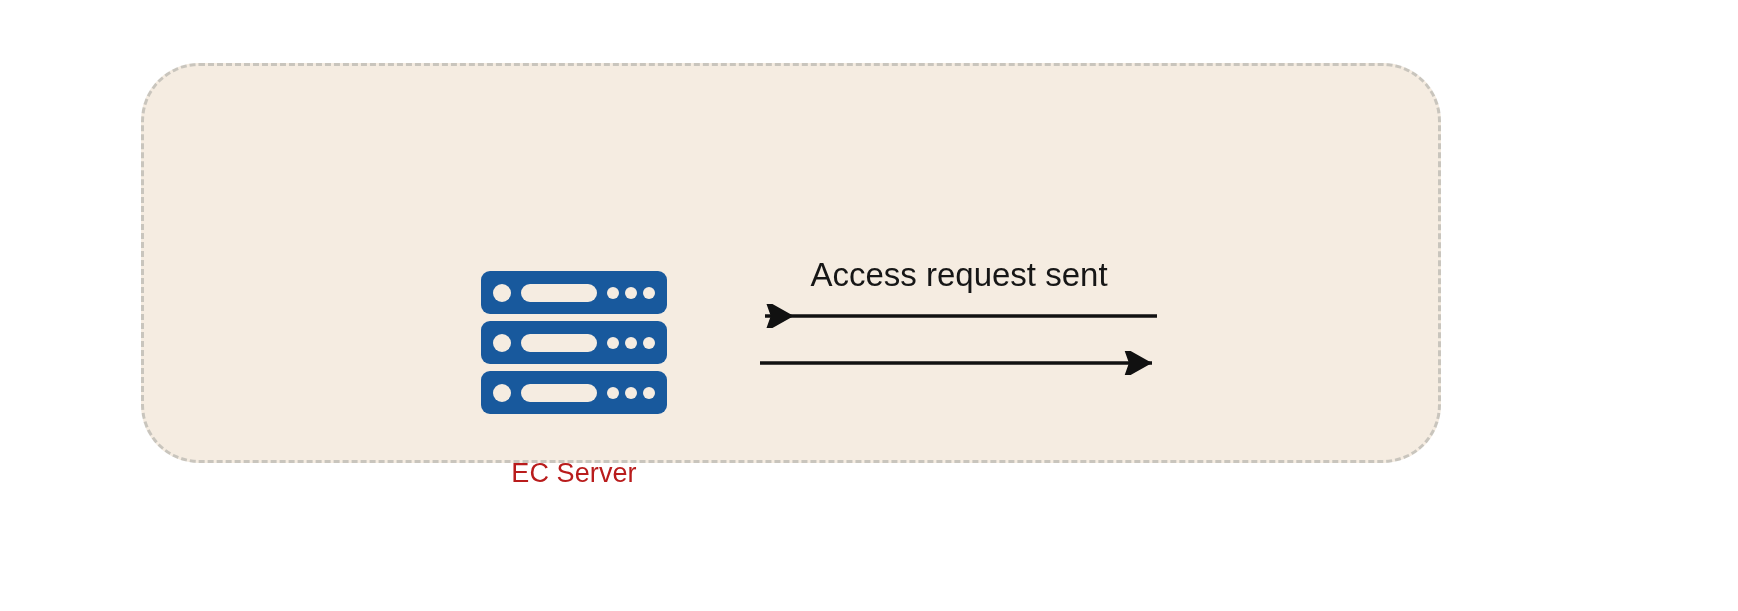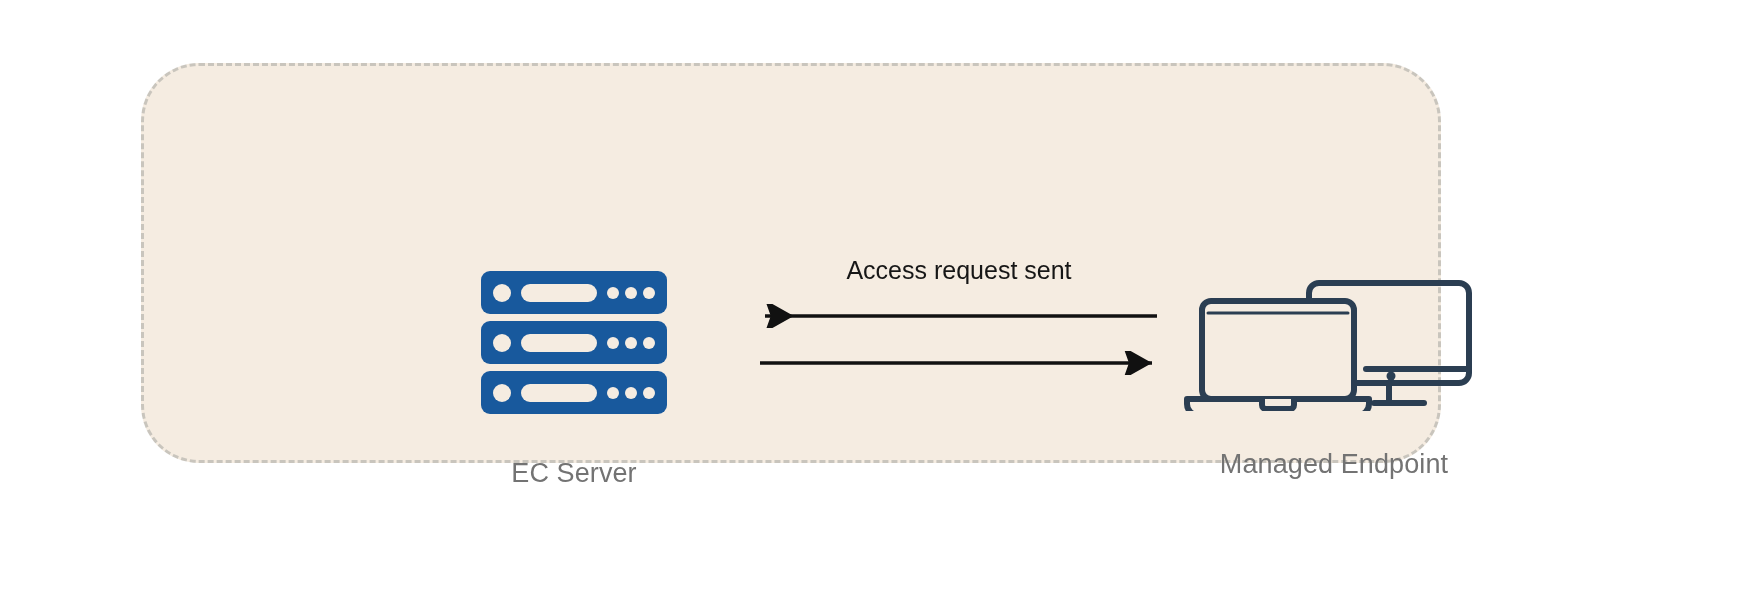--- a/index.html
+++ b/index.html
@@ -38,21 +38,21 @@
   
   .node {
     position: absolute;
     display: flex;
     flex-direction: column;
     align-items: center;
   }
 
   .node-label {
     font-size: 27px;
-    color: #737373;
+    color: #b91c1c;
     letter-spacing: .1px;
     white-space: nowrap;
     font-weight: 400;
   }
 
   
   #node-server {
     left: 300px;
     top: 205px;
     width: 260px;
@@ -114,21 +114,21 @@
     position: absolute;
     left: 615px;
     top: 190px;
     width: 400px;
     height: 170px;
   }
   .flow-caption {
     position: absolute;
     width: 100%;
     text-align: center;
-    font-size: 25px;
+    font-size: 33px;
     color: #161616;
     white-space: nowrap;
     left: 0;
   }
   #caption-top    { top: 0px; }
   #caption-bottom { top: 135px; }
 
   .arrow-svg {
     position: absolute;
     left: 0;
@@ -201,46 +201,15 @@
         <defs>
           <marker id="head-right" markerWidth="9" markerHeight="9" refX="8" refY="4.5" orient="auto">
             <path d="M0,0 L8,4.5 L0,9 L1.6,4.5 Z" fill="#111111"></path>
           </marker>
         </defs>
         <line x1="1" y1="12" x2="393" y2="12" stroke="#111111" stroke-width="3.6" marker-end="url(#head-right)"></line>
       </svg>
 
     </div>
 
-    <div class="node" id="node-endpoint">
-
-      <svg class="endpoint-art" viewBox="0 0 300 150">
-        <g fill="none" stroke="#2b3e52" stroke-width="6" stroke-linecap="round" stroke-linejoin="round">
-
-          <rect x="125" y="22" width="160" height="100" rx="10"></rect>
-          <line x1="182" y1="108" x2="285" y2="108"></line>
-          <line x1="205" y1="122" x2="205" y2="140"></line>
-          <line x1="190" y1="142" x2="240" y2="142"></line>
-
-          <circle cx="207" cy="115" r="4.5" fill="#2b3e52" stroke="none"></circle>
-        </g>
-        <g fill="#f5ece1" stroke="#2b3e52" stroke-width="6" stroke-linecap="round" stroke-linejoin="round">
-
-          <rect x="18" y="40" width="152" height="98" rx="9"></rect>
-        </g>
-        <g fill="none" stroke="#2b3e52" stroke-width="3" stroke-linecap="round" stroke-linejoin="round">
-          <line x1="24" y1="52" x2="164" y2="52"></line>
-        </g>
-        <g fill="#f5ece1" stroke="#2b3e52" stroke-width="6" stroke-linecap="round" stroke-linejoin="round">
-
-          <path d="M3,138 L185,138 L185,143 A11,11 0 0 1 174,154 L14,154
-                   A11,11 0 0 1 3,143 Z"></path>
-
-          <path d="M78,138 L78,144 A4,4 0 0 0 82,148 L106,148
-                   A4,4 0 0 0 110,144 L110,138"></path>
-        </g>
-      </svg>
-
-      <div class="node-label">Managed Endpoint</div>
-    </div>
 
   </div>
 </div>
 
 </body></html>

